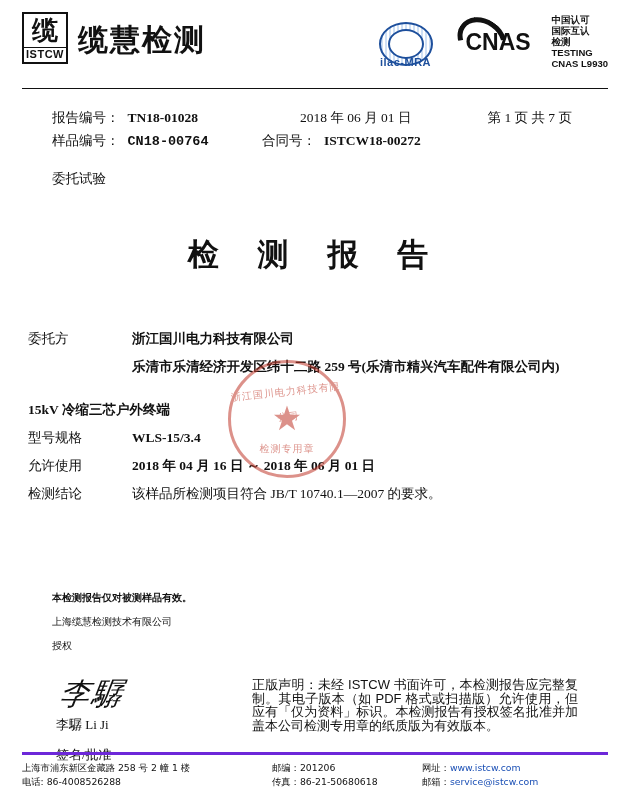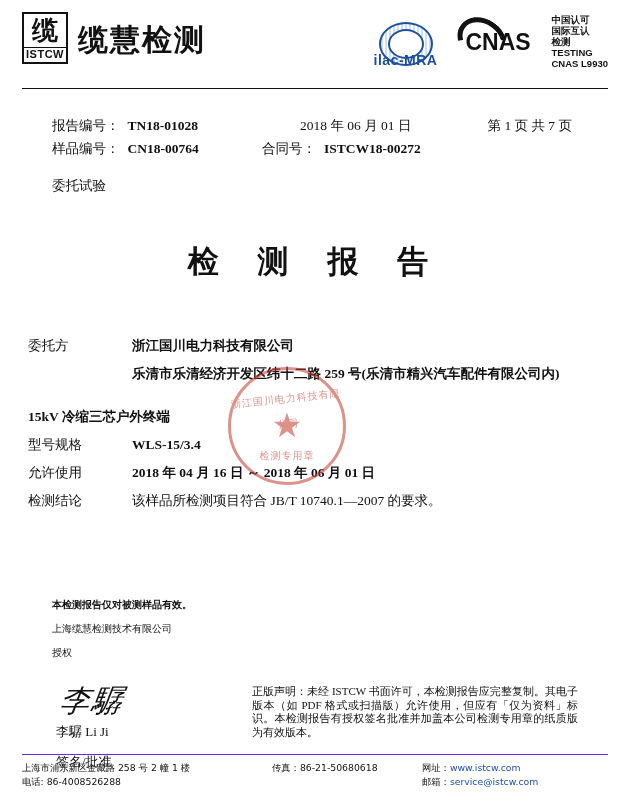--- a/index.html
+++ b/index.html
@@ -58,21 +58,21 @@
     display:flex; align-items:center; justify-content:center;
     position:relative;
     background:
       repeating-linear-gradient(90deg,#cfe0f5 0 2px, #ffffff 2px 4px);
   }
   .ilac .ring-inner {
     width:36px;height:30px;border-radius:50%;border:2px solid #1d4f9c;background:#fff;
   }
   .ilac .ilac-text {
     position:absolute; bottom:6px; left:0; right:0; text-align:center;
-    font-size:14px; font-weight:bold; color:#1d4f9c;
+    font-size:11px; font-weight:bold; color:#1d4f9c;
     font-family:"Liberation Sans", sans-serif;
     letter-spacing:0.5px;
   }
   .cnas {
     display:flex; flex-direction:column; align-items:flex-start; justify-content:center;
   }
   .cnas-mark {
     width:96px;height:46px;position:relative;display:flex;align-items:center;justify-content:center;
   }
   .cnas-mark .swoosh {
@@ -101,23 +101,23 @@
   
   .meta {
     padding:14px 58px 0 52px;
     font-size:13.5px;
     line-height:23px;
   }
   .meta-row { display:flex; align-items:baseline; }
   .meta-label { white-space:nowrap; }
   .meta-value { font-weight:bold; margin-left:8px; white-space:nowrap; }
   .meta-mid { margin-left:auto; margin-right:auto; }
-  .meta-right { margin-left:auto;margin-top:8px; }
+  .meta-right { margin-left:auto; }
   .meta-row.r1 .c1 { width:210px; }
-  .meta-row.r2 .c1 { width:210px; }
+  .meta-row.r2 .c1 { width:210px;font-family:Liberation Mono, monospace; }
   .entrust { margin-top:14px; font-size:13.5px; }
 
   
   .doc-title {
     text-align:center;
     font-size:31px;
     font-weight:bold;
     letter-spacing:14px;
     margin:44px 0 0 0;
     font-family:"DejaVu Sans", sans-serif;
@@ -188,32 +188,32 @@
     color:#111;
     transform:skewX(-8deg);
     line-height:40px;
     margin-left:8px;
   }
   .sig-name { font-size:13px; margin-top:2px; margin-left:4px; }
   .sig-caption { font-size:13px; margin-top:12px; margin-left:4px; }
 
   .notice {
     flex:1;
-    font-size:11px;
+    font-size:13px;
     line-height:13.5px;
     text-align:justify;
     margin-top:4px;
-    font-family:Liberation Serif, serif;
+    font-family:Liberation Sans, sans-serif;
   }
 
   
   .footer {
     position:absolute;
     left:22px; right:22px; bottom:16px;
-    border-top:1px solid #6d28d9;
+    border-top:3px solid #6d28d9;
     padding-top:6px;
     display:flex;
     font-size:9.3px;
     line-height:14px;
     font-family:"DejaVu Sans", sans-serif;
   }
   .footer .col { }
   .footer .col1 { width:250px; }
   .footer .col2 { width:150px; }
   .footer .col3 { flex:1; }
@@ -333,20 +333,23 @@
     <div class="notice">正版声明：未经 ISTCW 书面许可，本检测报告应完整复制。其电子版本（如 PDF 格式或扫描版）允许使用，但应有「仅为资料」标识。本检测报告有授权签名批准并加盖本公司检测专用章的纸质版为有效版本。</div>
   </div>
 
   <div class="footer">
     <div class="col col1">
       <div>上海市浦东新区金藏路 258 号 2 幢 1 楼</div>
       <div>电话: 86-4008526288</div>
     </div>
     <div class="col col2">
       <div>
+        <span>邮编：</span><span>201206</span>
+      </div>
+      <div>
         <span>传真：</span><span>86-21-50680618</span>
       </div>
     </div>
     <div class="col col3">
       <div>
         <span>网址：</span><span class="blue">www.istcw.com</span>
       </div>
       <div>
         <span>邮箱：</span><span class="blue">service@istcw.com</span>
       </div>

